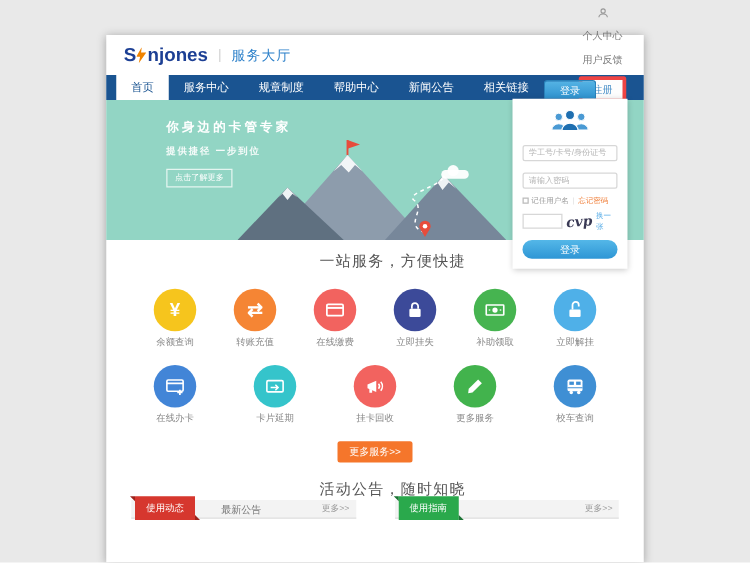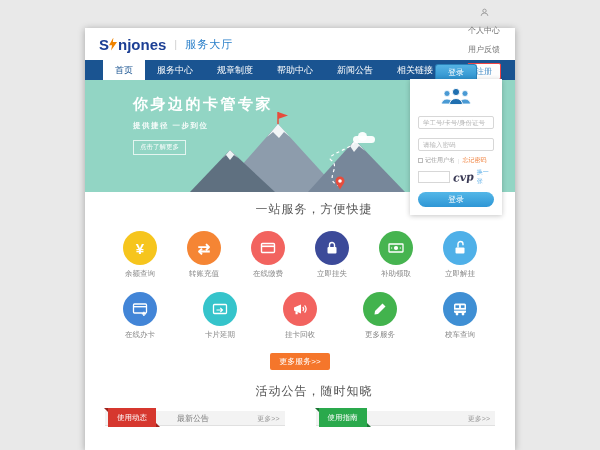--- a/index.html
+++ b/index.html
@@ -16,32 +16,32 @@
 
   
   .header { height:32px; display:flex; align-items:center; padding:0 14px; }
   .logo { display:flex; align-items:center; font-size:15px; font-weight:bold; color:#1c3f94; cursor:pointer; }
   .bolt { width:8px; height:13px; margin:0 1px 0 0; background:#f08300;
           clip-path:polygon(55% 0,0 60%,38% 60%,25% 100%,100% 35%,48% 35%); }
   .logo-divider { color:#d0d0d0; font-weight:normal; font-size:11px; margin:0 8px; }
   .logo-tagline { color:#2a7fc9; font-size:11px; font-weight:normal; letter-spacing:1px; }
   .header-right { margin-left:auto; display:flex; align-items:center; gap:8px; font-size:8px; color:#777;flex-direction:column; }
   .header-link { cursor:pointer; }
-  .register-btn { border:1px solid #ef4444; color:#4a90c8; border-radius:2px;
+  .register-btn { border:3px solid #ef4444; color:#4a90c8; border-radius:2px;
                   padding:2px 8px; font-size:8px; background:#fdfdfd; cursor:pointer; }
 
   
-  .nav { height:20px; background:#1a5491; display:flex; padding-left:18px; }
+  .nav { height:20px; background:#1a5491; display:flex; padding-left:8px; }
   .nav-item { color:#fff; font-size:9px; line-height:20px; padding:0 12px; cursor:pointer; }
   .nav-item.active { background:#fff; color:#1a5491; }
 
   
   .hero { height:112px; background:#92d5c4; position:relative; overflow:hidden; }
   .hero-text { position:absolute; left:48px; top:15px; color:#fff; z-index:2; }
-  .hero-title { font-size:15px; font-weight:bold; letter-spacing:2.5px; }
+  .hero-title { font-size:10px; font-weight:bold; letter-spacing:2.5px; }
   .hero-sub { font-size:7.5px; margin-top:7px; opacity:.92; letter-spacing:1.5px;font-weight:bold; }
   .hero-cta { display:inline-block; margin-top:9px; border:1px solid rgba(255,255,255,.75);
               padding:2px 6px; font-size:6.5px; color:#fff; cursor:pointer; }
   .mountains { position:absolute; left:105px; bottom:0; }
   .cloud { position:absolute; right:140px; top:56px; width:22px; height:7px;
            background:rgba(255,255,255,.95); border-radius:4px; }
   .cloud::before { content:""; position:absolute; left:5px; top:-4px; width:9px; height:9px;
                    background:rgba(255,255,255,.95); border-radius:50%; }
 
   
@@ -75,21 +75,21 @@
   .svc-item { width:58px; cursor:pointer; }
   .svc-circle { width:34px; height:34px; border-radius:50%; margin:0 auto; background:var(--c);
                 display:flex; align-items:center; justify-content:center; color:#fff; }
   .glyph { font-size:15px; font-weight:bold; line-height:1; }
   .svc-label { font-size:7.5px; color:#888; margin-top:4px; }
   .more-btn { display:inline-block; margin-top:13px; background:#f5762b; color:#fff;
               font-size:8px; padding:3px 9px; border-radius:2px; cursor:pointer; }
 
   
   .announce { margin-top:13px; text-align:center; }
-  .announce-cols { display:flex; gap:31px; padding:0 20px; margin-top:11px; text-align:center; }
+  .announce-cols { display:flex; gap:31px; padding:0 20px; text-align:center; }
   .announce-col { flex:1; }
   .tab-bar { background:#f3f3f3; border-bottom:1px solid #e0e0e0; height:15px; position:relative; }
   .ribbon { position:absolute; left:3px; top:-3px; height:19px; line-height:19px; padding:0 9px;
             color:#fff; font-size:7.5px; background:var(--rc); cursor:pointer; }
   .ribbon::before { content:""; position:absolute; left:-4px; top:0;
                     border-top:4px solid var(--rf); border-left:4px solid transparent; }
   .ribbon::after { content:""; position:absolute; right:-4px; bottom:0;
                    border-bottom:4px solid var(--rf); border-right:4px solid transparent; }
   .tab-label { position:absolute; left:72px; top:0; line-height:15px; font-size:8px; color:#777; cursor:pointer; }
   .more-link { position:absolute; right:5px; top:0; line-height:15px; font-size:7px; color:#9a9a9a; cursor:pointer; }

